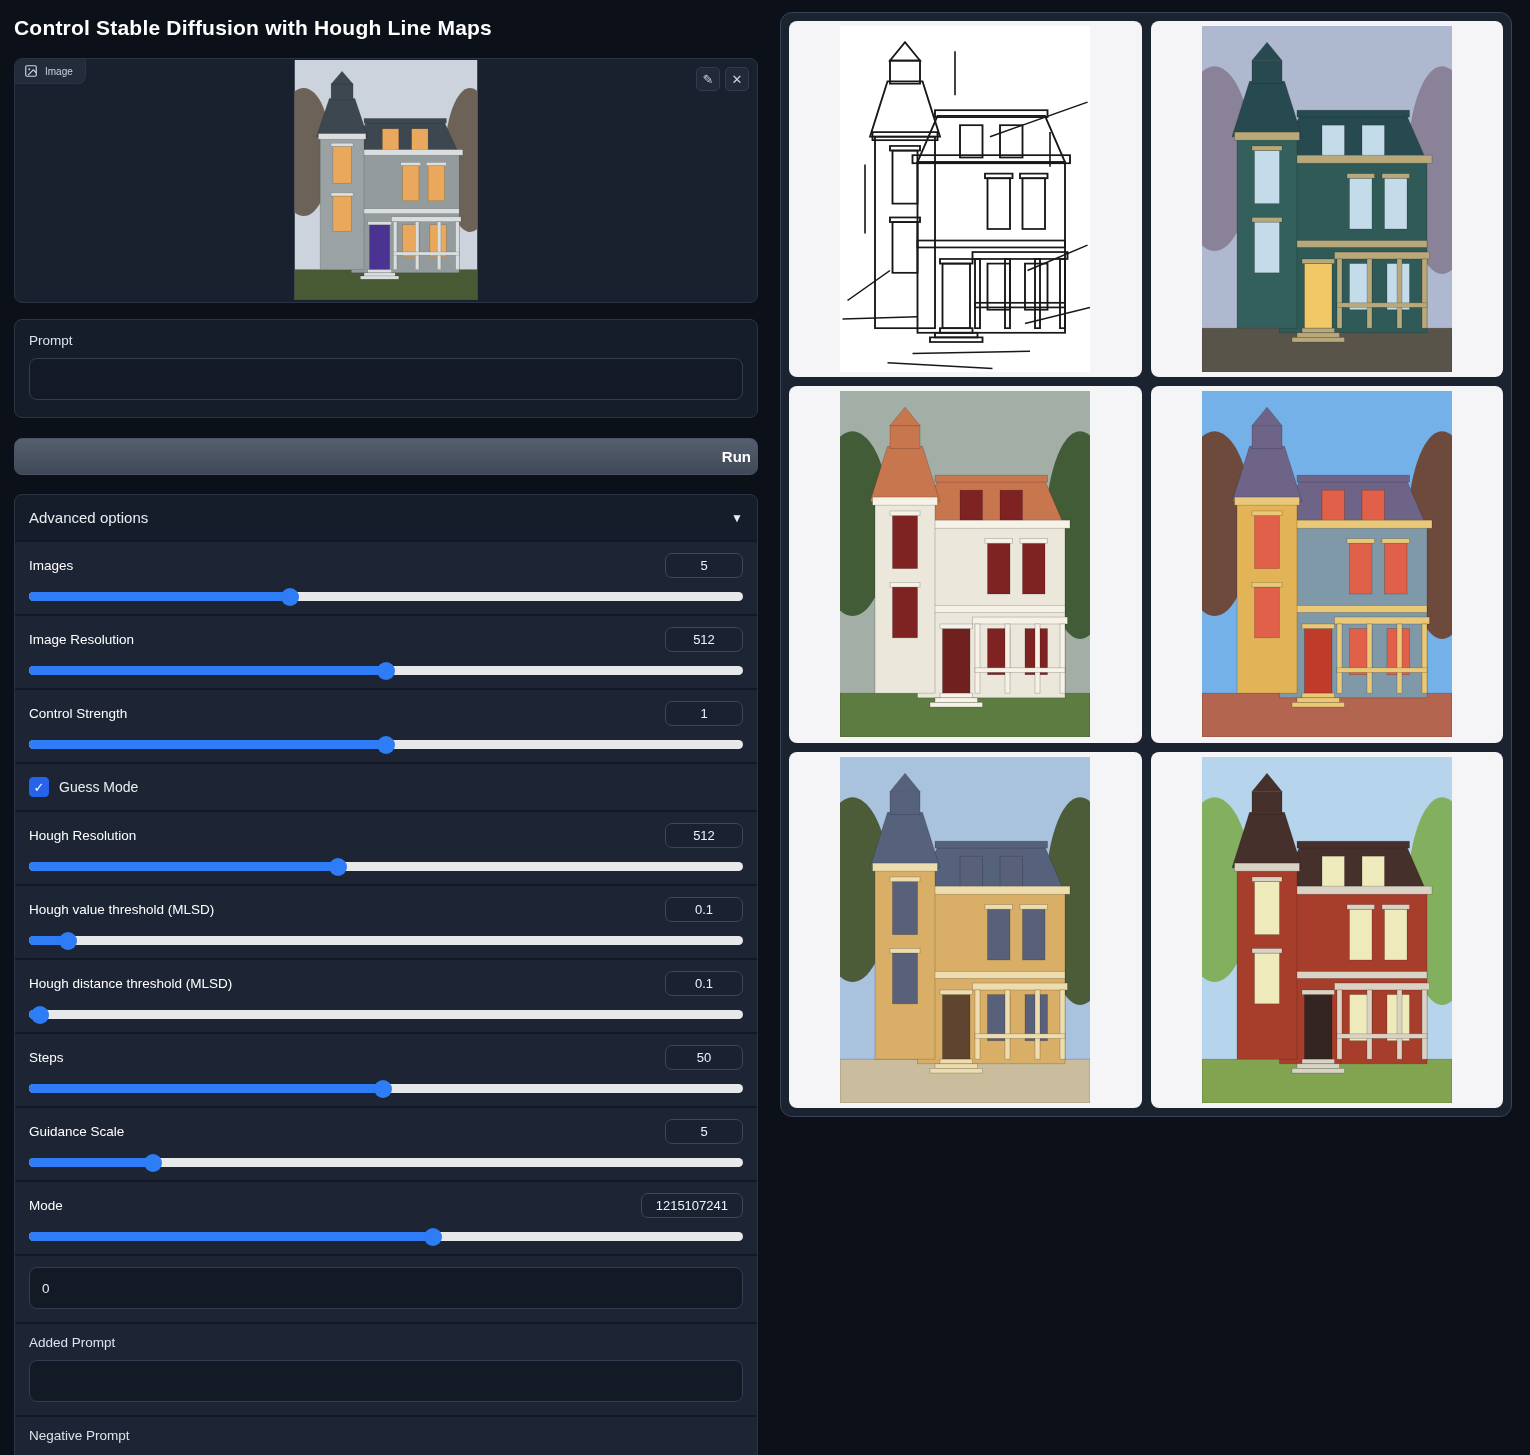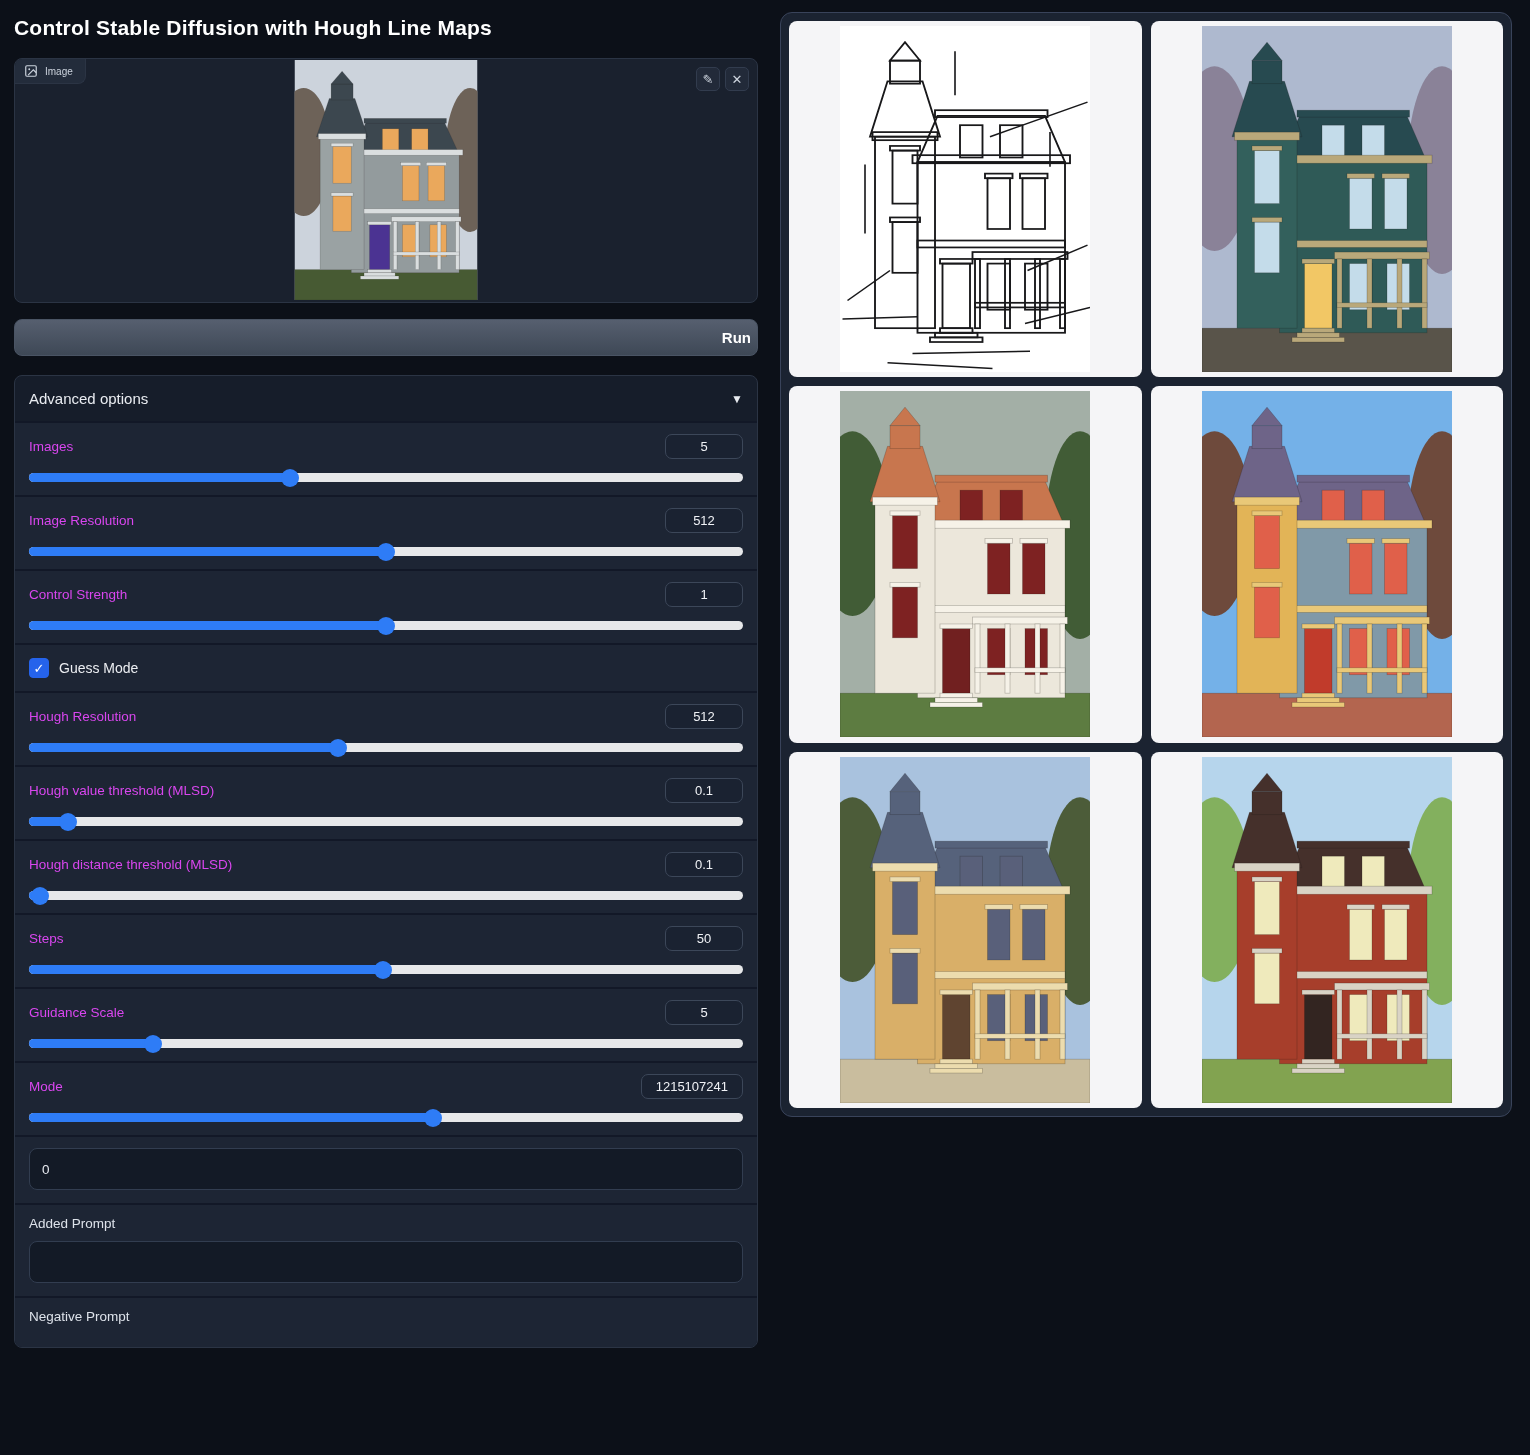--- a/index.html
+++ b/index.html
@@ -27,21 +27,21 @@
 
   .run-btn{display:block;width:100%;height:37px;margin:0 0 19px 0;background:linear-gradient(#565f6f,#3e4856);
     border:1px solid #4a5464;border-radius:8px;color:#ffffff;font-weight:bold;font-size:15px;cursor:pointer;
     font-family:"Liberation Sans",sans-serif;text-align:right;}
 
   .advanced-panel{overflow:hidden;border-radius:8px;}
   .acc-header{display:flex;justify-content:space-between;align-items:center;padding:14px;font-size:15px;color:#e9ecf1;cursor:pointer;}
   .acc-arrow{font-size:12px;color:#e9ecf1;}
   .adv-row{background:#1d2534;border-top:2px solid #121827;padding:11px 14px 13px 14px;}
   .slider-head{display:flex;justify-content:space-between;align-items:center;}
-  .slider-label{font-size:13.5px;color:#d946ef;}
+  .slider-label{font-size:13.5px;color:#ffffff;}
   .value-box{min-width:78px;padding:4px 14px;text-align:center;background:#1a2231;border:1px solid #3c4759;
     border-radius:7px;font-size:13px;color:#f0f2f6;box-sizing:border-box;}
   .slider-track{position:relative;height:9px;border-radius:5px;background:#e7e8ea;margin-top:14px;cursor:pointer;}
   .slider-fill{position:absolute;left:0;top:0;height:100%;border-radius:5px 0 0 5px;background:#2e7cf6;}
   .slider-handle{position:absolute;top:50%;width:18px;height:18px;border-radius:50%;background:#2e7cf6;transform:translate(-50%,-50%);}
   .checkbox-row{display:flex;align-items:center;gap:10px;padding-top:13px;padding-bottom:13px;}
   .checkbox{width:18px;height:18px;background:#2563eb;border:1px solid #2563eb;border-radius:4px;display:flex;
     align-items:center;justify-content:center;color:#fff;font-size:13px;cursor:pointer;}
   .checkbox-label{font-size:14px;color:#eceef2;}
 
@@ -108,20 +108,24 @@
             <rect x="26" y="92" width="52" height="7" fill="#dadedf" stroke="rgba(25,22,18,0.28)" stroke-width="0.6"></rect>
             <rect x="40" y="30" width="24" height="20" fill="#3c474f" stroke="rgba(25,22,18,0.28)" stroke-width="0.6"></rect>
             <polygon points="40,30 52,14 64,30" fill="#3c474f" stroke="rgba(25,22,18,0.28)" stroke-width="0.6"></polygon>
             <rect x="42" y="108" width="20" height="46" fill="#eaa85c" stroke="rgba(25,22,18,0.28)" stroke-width="0.6"></rect>
             <rect x="40" y="104" width="24" height="4" fill="#dadedf" stroke="rgba(25,22,18,0.28)" stroke-width="0.6"></rect>
             <rect x="42" y="170" width="20" height="44" fill="#eaa85c" stroke="rgba(25,22,18,0.28)" stroke-width="0.6"></rect>
             <rect x="40" y="166" width="24" height="4" fill="#dadedf" stroke="rgba(25,22,18,0.28)" stroke-width="0.6"></rect>
           </svg></div>
     </div>
 
+    <div class="panel prompt-panel">
+      <label class="field-label">Prompt</label>
+      <input class="textfield" value="" style="">
+    </div>
 
     <button class="run-btn">Run</button>
 
     <div class="panel advanced-panel">
       <div class="acc-header">
         <span>Advanced options</span>
         <span class="acc-arrow">▼</span>
       </div>
       <div id="advanced-rows">
           <div class="adv-row">

